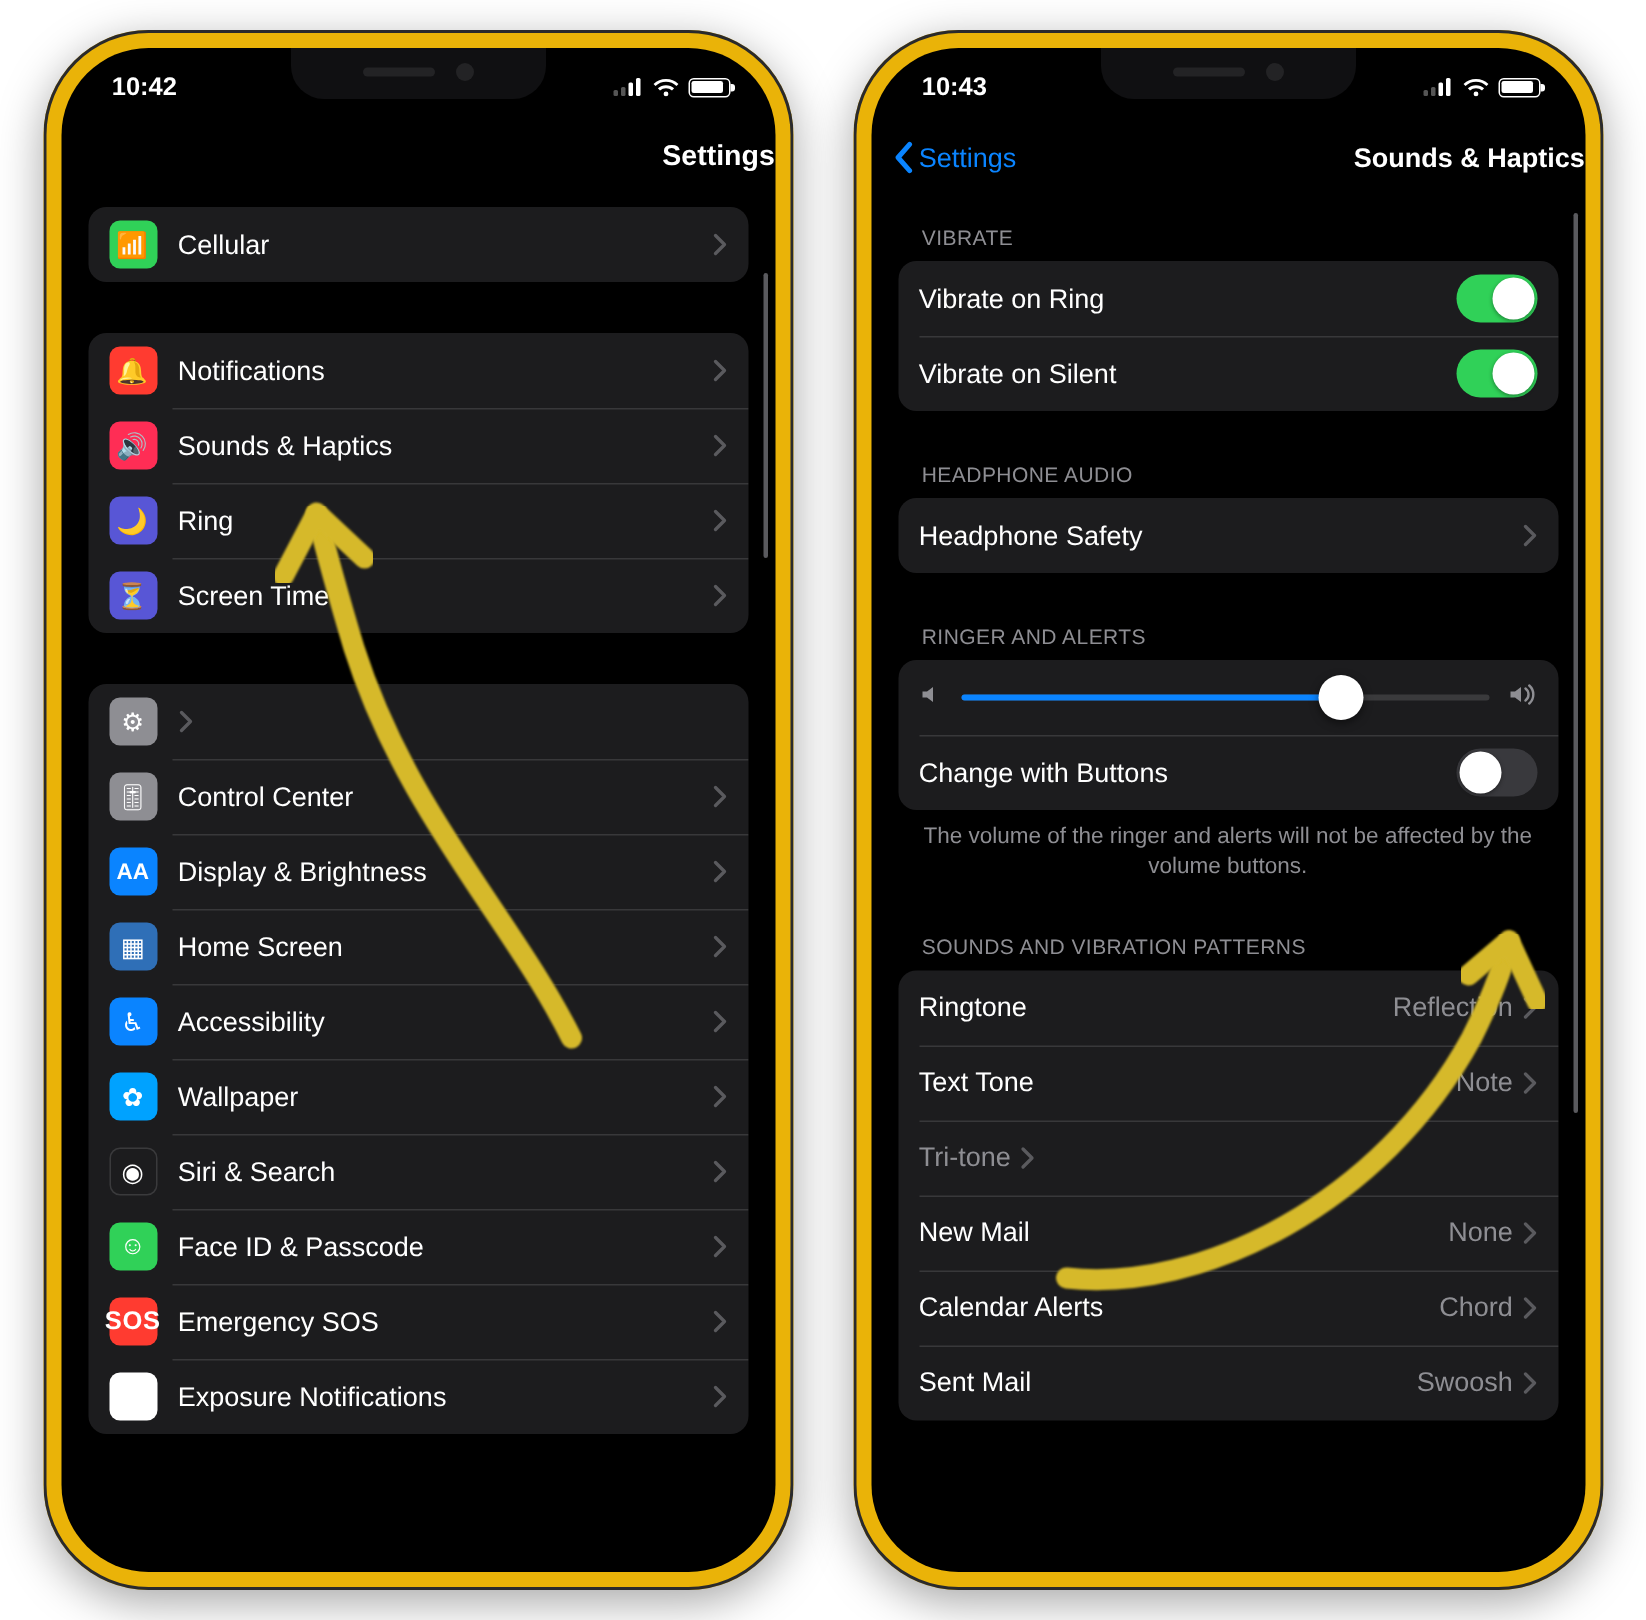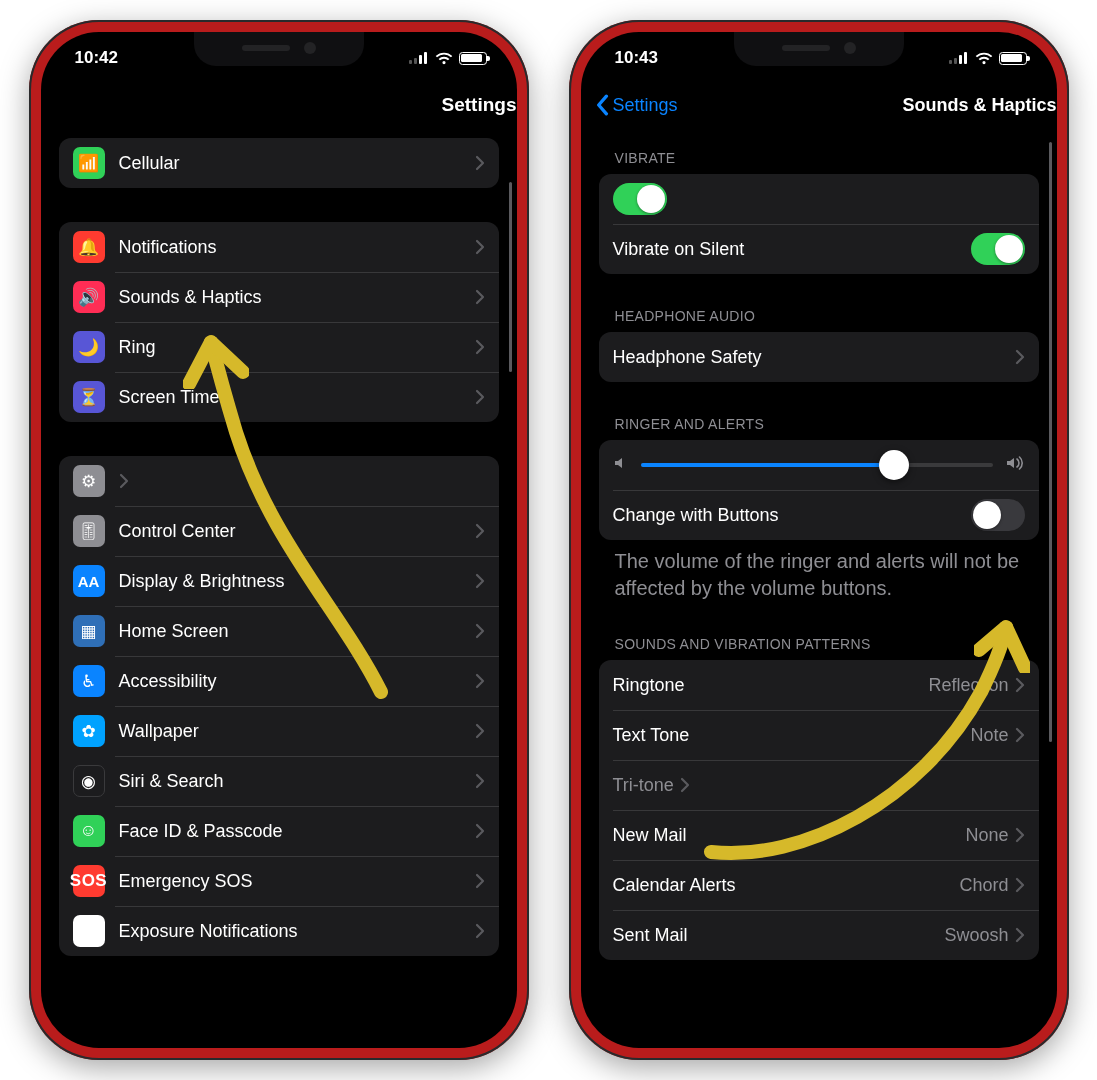--- a/index.html
+++ b/index.html
@@ -19,21 +19,21 @@
     padding: 20px;
     background: #fff;
     font-family: -apple-system, BlinkMacSystemFont, "Helvetica Neue", Arial, sans-serif;
     display: flex;
     justify-content: center;
     gap: 40px;
   }
   .phone {
     width: 500px;
     height: 1040px;
-    background: #b91c1c;
+    background: #eab308;
     border-radius: 70px;
     padding: 12px;
     box-shadow: 0 8px 30px rgba(0,0,0,0.35), inset 0 0 0 2px #2a2a2c;
     position: relative;
   }
   .screen {
     width: 100%;
     height: 100%;
     background: var(--ios-bg);
     border-radius: 58px;
@@ -168,23 +168,24 @@
   }
   .toggle.on{background:var(--ios-green);}
   .toggle.off{background:var(--ios-gray-toggle);}
   .toggle .knob{
     position:absolute;top:2px;width:28px;height:28px;background:#fff;border-radius:50%;
     box-shadow:0 1px 3px rgba(0,0,0,0.4);
   }
   .toggle.on .knob{right:2px;}
   .toggle.off .knob{left:2px;}
   .footer-note {
-    font-size:20px; color:var(--ios-label);
+    font-size:15px; color:var(--ios-label);
     padding:8px 16px 0 16px;
     line-height:1.35;
+    text-align:center;
   }
   .slider-row { padding:14px 14px; }
   .slider-track {
     flex:1 1 auto; height:4px; background:#3a3a3c; border-radius:2px; position:relative; margin:0 12px;
   }
   .slider-fill {
     position:absolute;left:0;top:0;bottom:0;background:var(--ios-blue);border-radius:2px;
   }
   .slider-knob {
     position:absolute;top:50%;transform:translate(-50%,-50%);
@@ -431,20 +432,21 @@
         <span>Settings</span>
       </div>
       <span class="nav-title-sub">Sounds &amp; Haptics</span>
     </div>
     <div class="content">
 
       <div class="group">
         <div class="group-header">VIBRATE</div>
         <div class="list">
           <div class="row no-icon">
+            <span class="label">Vibrate on Ring</span>
             <span class="toggle on">
                 <span class="knob"></span>
               </span>
           </div>
           <div class="row no-icon">
             <span class="label">Vibrate on Silent</span>
             <span class="toggle on">
                 <span class="knob"></span>
               </span>
           </div>

